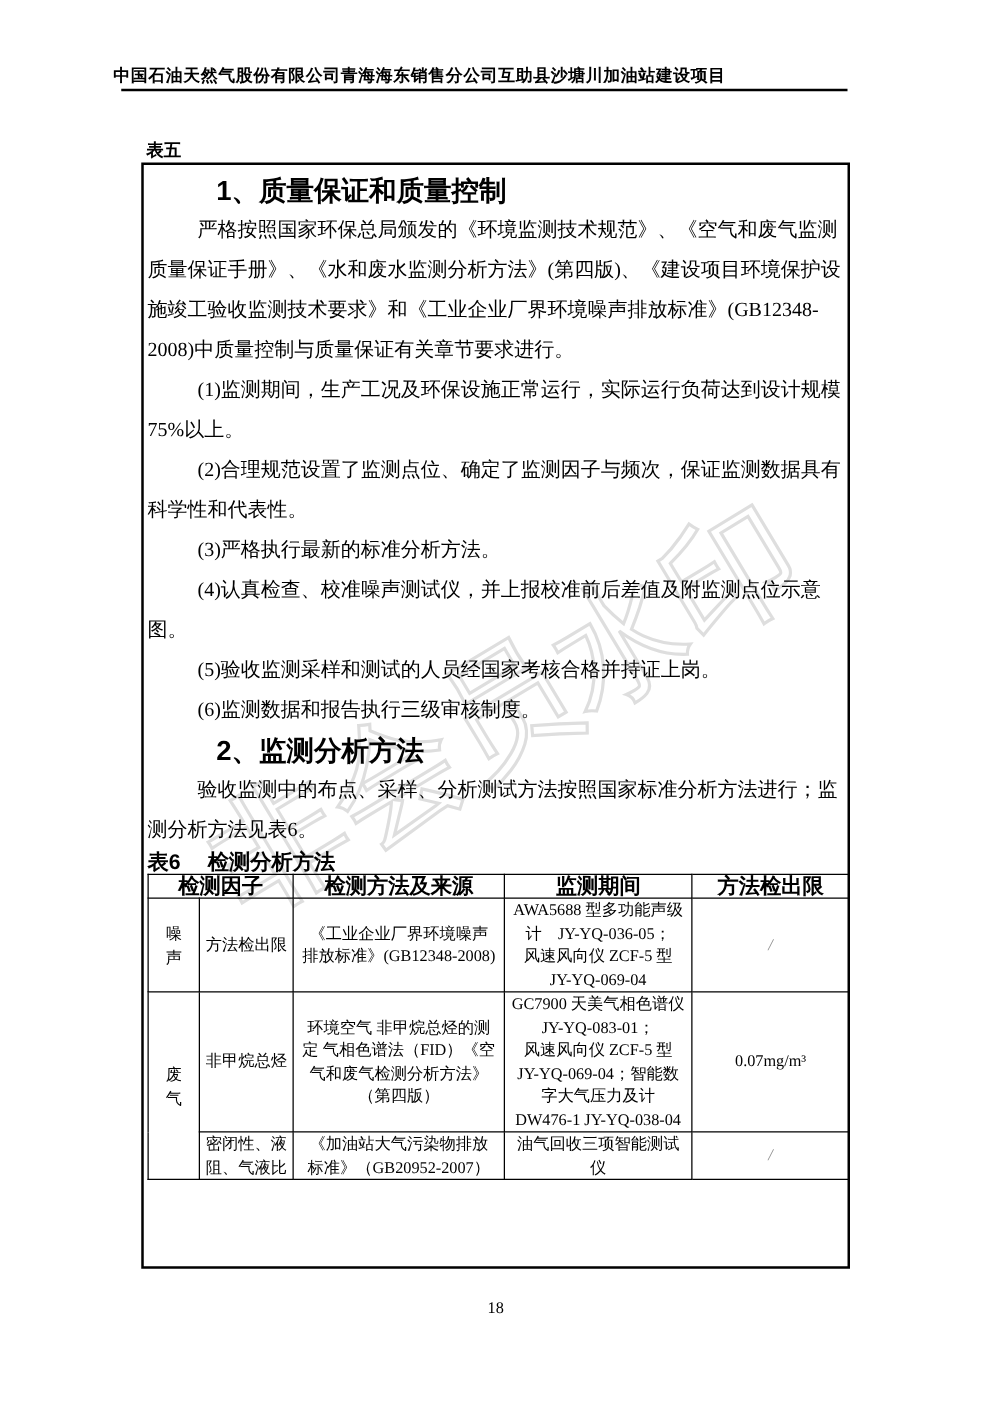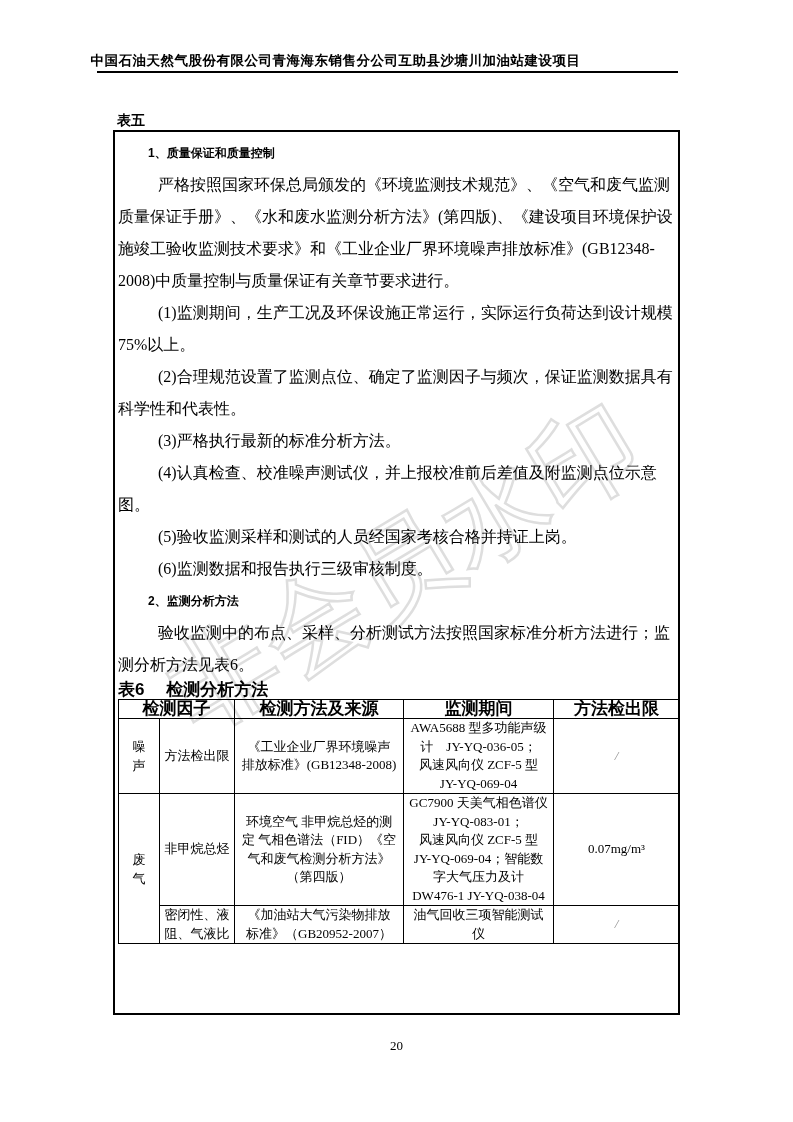--- a/index.html
+++ b/index.html
@@ -39,21 +39,21 @@
   .main-box{
     position:absolute;top:130px;left:113px;width:567px;height:885px;
     border:2px solid #000;box-sizing:border-box;z-index:1;
   }
   .box-content{
     padding:5px 3px 0 3px;
     font-size:16px;line-height:32px;
   }
   .box-content p{margin:0;text-indent:2.5em;}
   .h-bold{
-    font-weight:bold;font-size:12px;line-height:32px;margin:0;
+    font-weight:bold;font-size:22px;line-height:32px;margin:0;
     text-indent:2.2em;
     font-family:"Liberation Sans","DejaVu Sans",sans-serif;
   }
   .pre{white-space:pre-line;margin-top:48px;}
   
   .tbl-title{
     font-weight:bold;font-size:17px;line-height:18px;
     margin:0;font-family:"Liberation Sans","DejaVu Sans",sans-serif;
   }
   table.t6{
@@ -157,13 +157,13 @@
         <td class="pre">油气回收三项智能测试
 仪</td>
         <td class="slash">/</td>
       </tr>
     </tbody>
       </table>
 
   </div>
 </div>
 
-<div class="page-number">20</div>
+<div class="page-number">18</div>
 
 </body></html>

